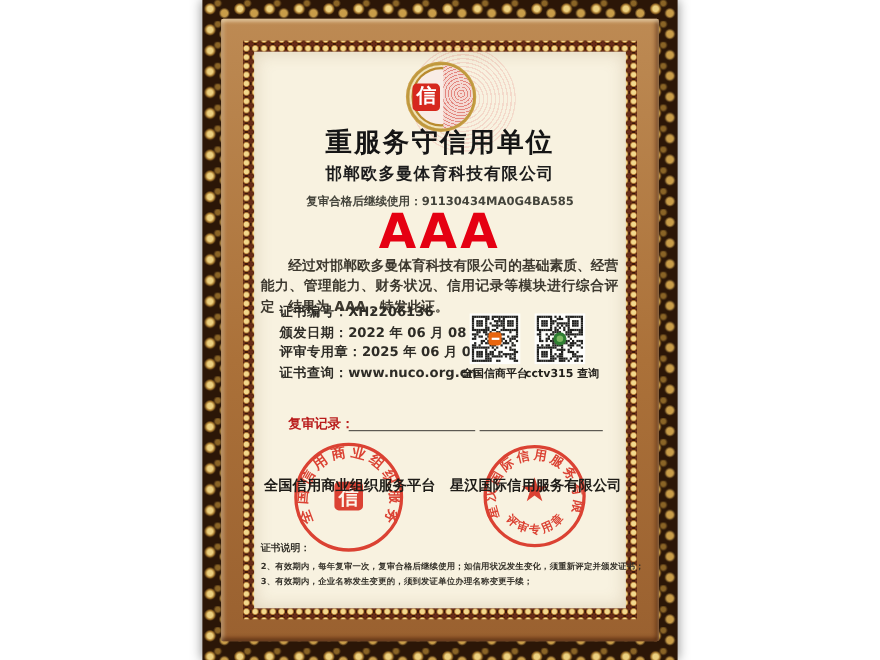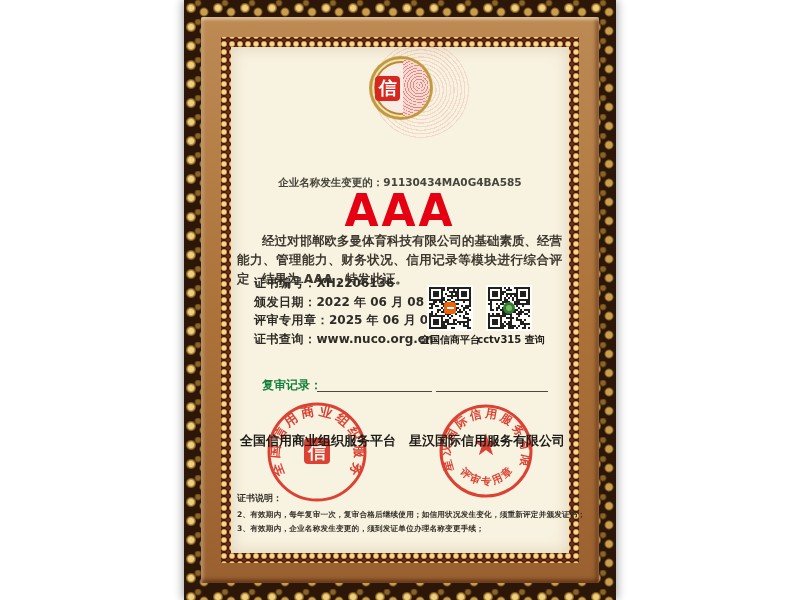--- a/index.html
+++ b/index.html
@@ -57,21 +57,21 @@
   .qr{position:absolute;width:42px;height:42px;background:#fdfdfb;box-shadow:0 0 0 2px #fdfdfb;}
   .qr i{position:absolute;width:2px;height:2px;background:#20201e;}
   .qr .qr-logo{position:absolute;left:15px;top:15px;width:12px;height:12px;border-radius:3px;z-index:2;
     display:flex;align-items:center;justify-content:center;}
   .qr1{left:198px;top:240px;} .qr2{left:257px;top:240px;}
   .qr1 .qr-logo{background:#e8650f;} .qr1 .qr-logo b{display:block;width:7px;height:2px;background:#fff;}
   .qr2 .qr-logo{background:#2e7d32;border-radius:50%;} .qr2 .qr-logo b{display:block;width:6px;height:6px;border-radius:50%;background:#7bb661;}
   .qr-label{position:absolute;top:286px;font-size:10px;font-weight:bold;color:#23211c;text-align:center;white-space:nowrap;}
   .qr-label.l1{left:181px;width:76px;} .qr-label.l2{left:242px;width:76px;}
   
-  .review{position:absolute;left:31px;top:330px;font-size:12px;font-weight:bold;color:#15803d;}
+  .review{position:absolute;left:31px;top:330px;font-size:12px;font-weight:bold;color:#b91c1c;}
   .review .line1{position:absolute;left:55px;top:14px;width:115px;border-bottom:1.5px solid #4c4a44;}
   .review .line2{position:absolute;left:174px;top:14px;width:112px;border-bottom:1.5px solid #4c4a44;}
   
   .issuer{position:absolute;top:385px;font-size:13px;font-weight:bold;color:#1e1c18;text-align:center;z-index:3;white-space:nowrap;}
   .issuer.left{left:1px;width:172px;} .issuer.right{left:170px;width:172px;}
   .seal{position:absolute;z-index:2;opacity:.92;}
   .seal-left{left:34px;top:353px;} .seal-right{left:206px;top:355px;}
   
   .notes{position:absolute;left:6px;top:445px;color:#35322a;}
   .notes .nt{font-size:9px;font-weight:bold;margin-bottom:3px;}
@@ -89,23 +89,25 @@
 
       <div class="watermark"></div>
 
       <div class="badge">
         <div class="badge-left">
           <div class="xin-logo">信</div>
         </div>
         <div class="badge-right"></div>
       </div>
 
-
-
-      <div class="credit-code">企业名称发生变更的：91130434MA0G4BA585</div>
+      <div class="title">重服务守信用单位</div>
+
+      <div class="company">邯郸欧多曼体育科技有限公司</div>
+
+      <div class="credit-code">复审合格后继续使用：91130434MA0G4BA585</div>
 
       <div class="rating">AAA</div>
 
       <div class="evaluation">经过对邯郸欧多曼体育科技有限公司的基础素质、经营能力、管理能力、财务状况、信用记录等模块进行综合评定，结果为 AAA，特发此证。</div>
 
       <div class="details">
         <div class="row">
           <span class="lbl">证书编号：</span><span class="val">XH2206136</span>
         </div>
         <div class="row">

